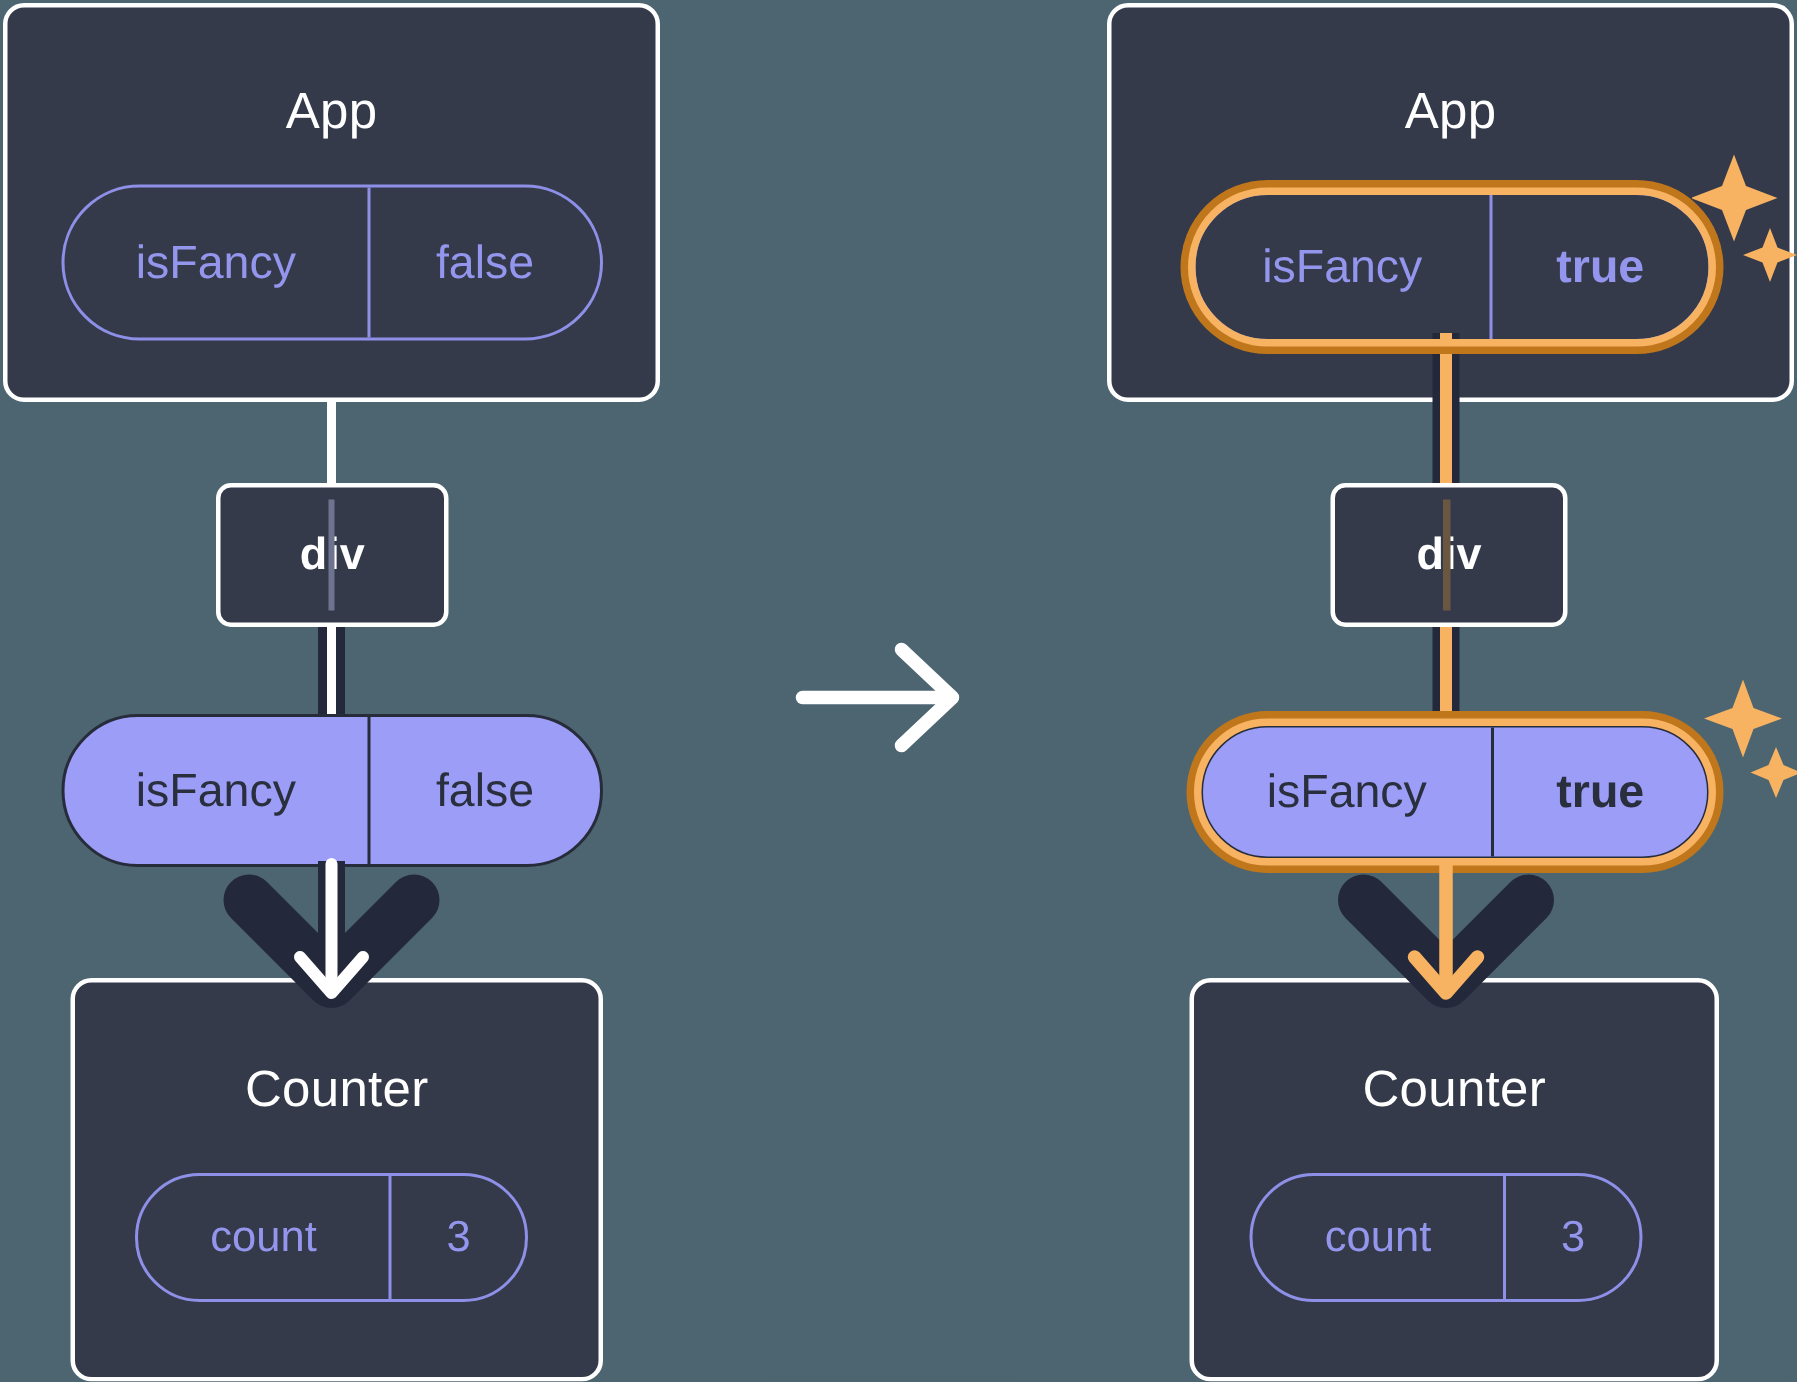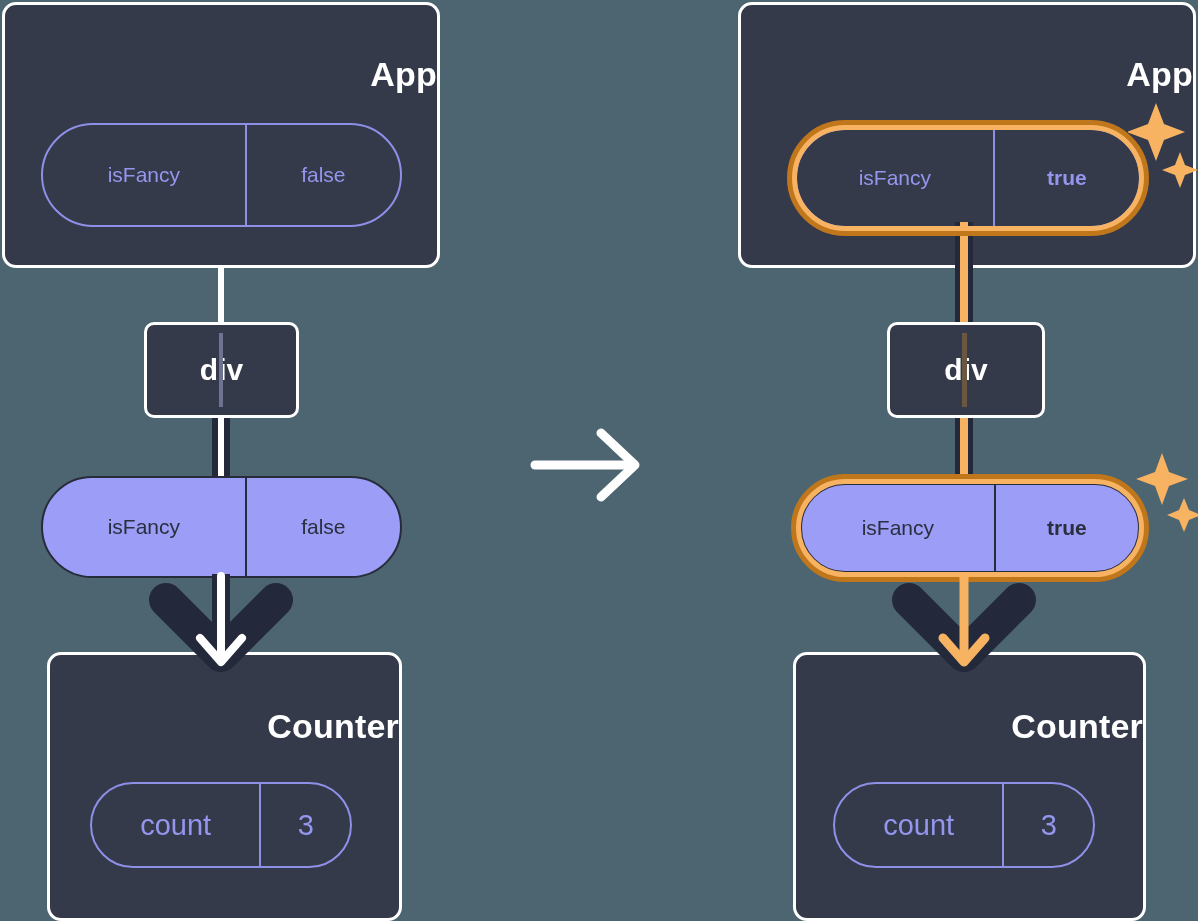--- a/index.html
+++ b/index.html
@@ -17,24 +17,24 @@
     position:absolute;
     background:#343A4A;
     border:3px solid #FFFFFF;
     border-radius:14px;
     box-sizing:border-box;
     z-index:3;
   }
   .panel-title{
     position:absolute;
     left:0;right:0;
-    text-align:right;
+    text-align:center;
     color:#FFFFFF;
     font-size:34px;
-    font-weight:700;
+    font-weight:400;
     letter-spacing:.2px;
   }
   .divbox{
     position:absolute;
     background:#343A4A;
     border:3px solid #FFFFFF;
     border-radius:10px;
     box-sizing:border-box;
     z-index:6;
     display:flex;align-items:center;justify-content:center;
@@ -46,21 +46,21 @@
     position:absolute;
     box-sizing:border-box;
     display:flex;
     align-items:stretch;
     border-radius:999px;
     z-index:7;
   }
   .pill .cellA,.pill .cellB{
     display:flex;align-items:center;justify-content:center;
     box-sizing:border-box;
-    font-size:21px;
+    font-size:31px;
   }
   .pill.outline{
     border:2px solid #8E90E8;
     background:transparent;
   }
   .pill.outline .cellA{color:#9496EE;border-right:2px solid #8E90E8;}
   .pill.outline .cellB{color:#9496EE;}
 
   .pill.filled{
     background:#9B9DF7;

